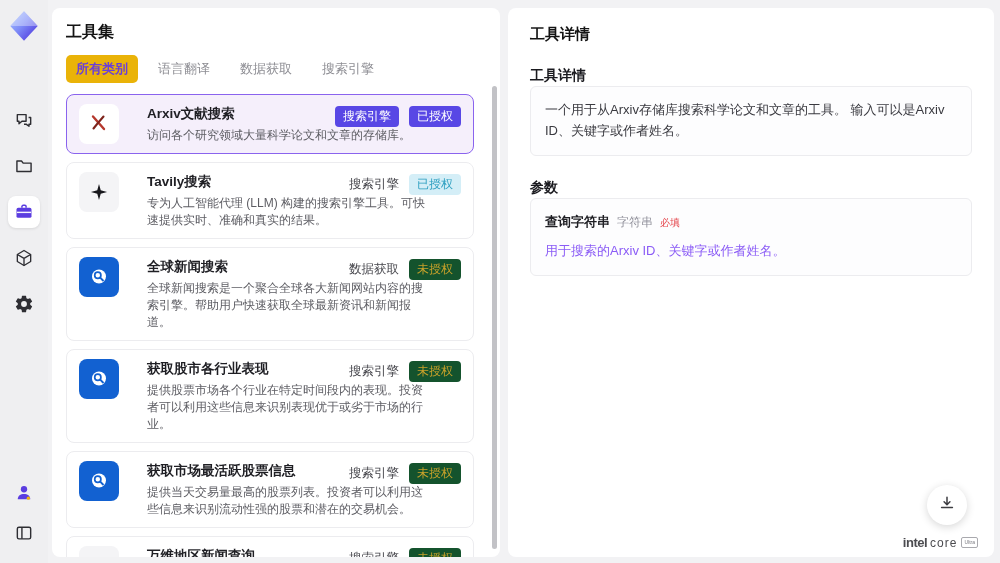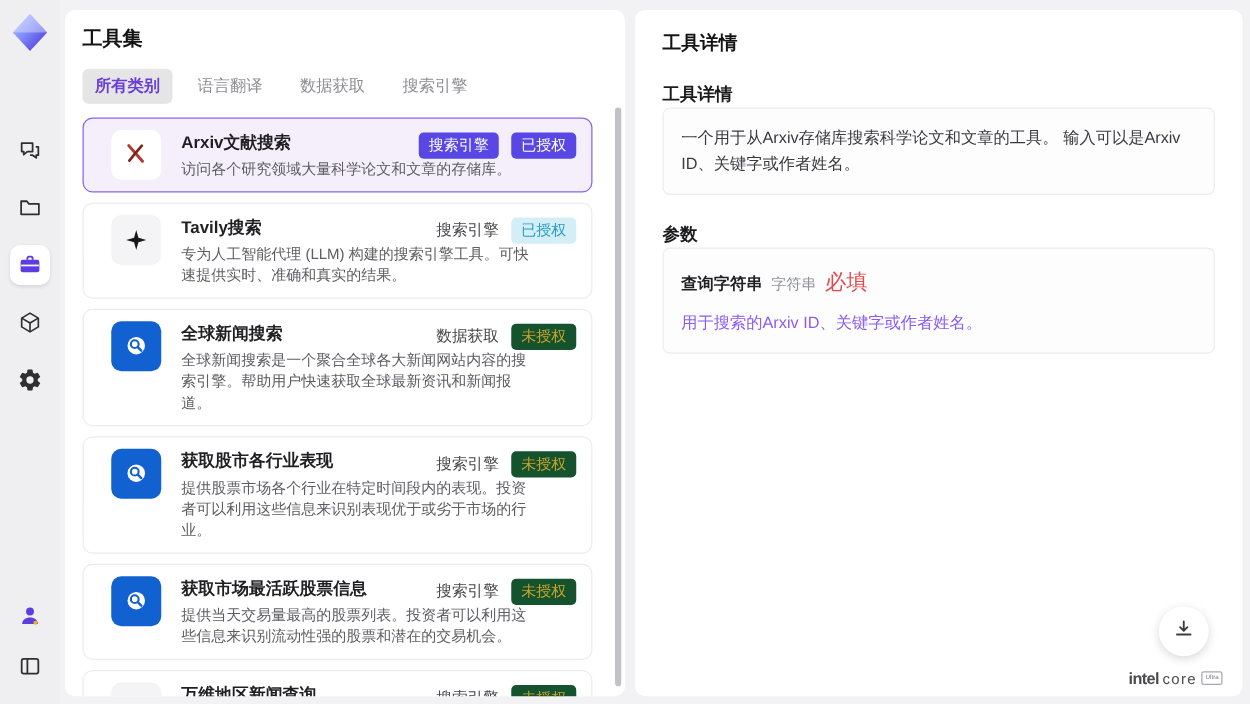--- a/index.html
+++ b/index.html
@@ -28,25 +28,25 @@
 
   
   .panel-list {
     position:absolute; left:52px; top:8px; width:448px; height:549px;
     background:#fff; border-radius:8px;
     padding:14px 14px 0; overflow:hidden;
   }
   .panel-title { font-size:16px; font-weight:bold; color:#141414; line-height:20px; }
   .tabs { display:flex; gap:10px; margin-top:13px; align-items:center; font-size:13px; color:#8d8d93; }
   .tab { padding:5px 10px; border-radius:5px; cursor:pointer; white-space:nowrap; }
-  .tab.active { background:#e5e5e5; color:#6a3fd8; font-weight:bold; }
+  .tab.active { background:#eab308; color:#6a3fd8; font-weight:bold; }
   .cards { margin-top:11px; display:flex; flex-direction:column; gap:8px; padding-right:12px; }
   .card {
-    position:relative; display:flex; gap:16px;
-    padding:9px 22px; border:1px solid #ececef; border-radius:8px;
+    position:relative; display:flex; gap:28px;
+    padding:9px 12px; border:1px solid #ececef; border-radius:8px;
     background:#fff; cursor:pointer;
   }
   .card.selected { border-color:#8a63ee; background:#f5effb; }
   .tool-icon {
     width:40px; height:40px; border-radius:8px; flex:none;
     display:flex; align-items:center; justify-content:center;
   }
   .tool-icon.light { background:#f4f4f6; }
   .tool-icon.white { background:#fff; }
   .tool-icon.blue  { background:#1261d1; }
@@ -71,21 +71,21 @@
   }
   .detail-title { font-size:15px; font-weight:bold; color:#141414; }
   .section-heading { font-size:14px; font-weight:bold; color:#1a1a1f; margin-top:23px; }
   .info-box {
     margin-top:1px; border:1px solid #ececef; background:#fdfdfe;
     border-radius:6px; padding:13px 14px; font-size:13px; color:#3a3a40; line-height:1.6;
   }
   .param-head { font-size:13px; display:flex; align-items:baseline; gap:7px; }
   .param-name { font-weight:bold; color:#1f1f24; }
   .param-type { font-size:12px; color:#90909a;text-align:right; }
-  .param-required { font-size:17px; color:#e5494f; }
+  .param-required { font-size:10px; color:#e5494f; }
   .param-desc { margin-top:9px; font-size:13px; color:#8b5cf6; }
 
   
   .fab {
     position:absolute; right:33px; bottom:38px; width:40px; height:40px;
     border-radius:50%; background:#fff; box-shadow:0 2px 8px rgba(0,0,0,.16);
     display:flex; align-items:center; justify-content:center; cursor:pointer;
   }
   .intel {
     position:absolute; right:22px; bottom:13px;

